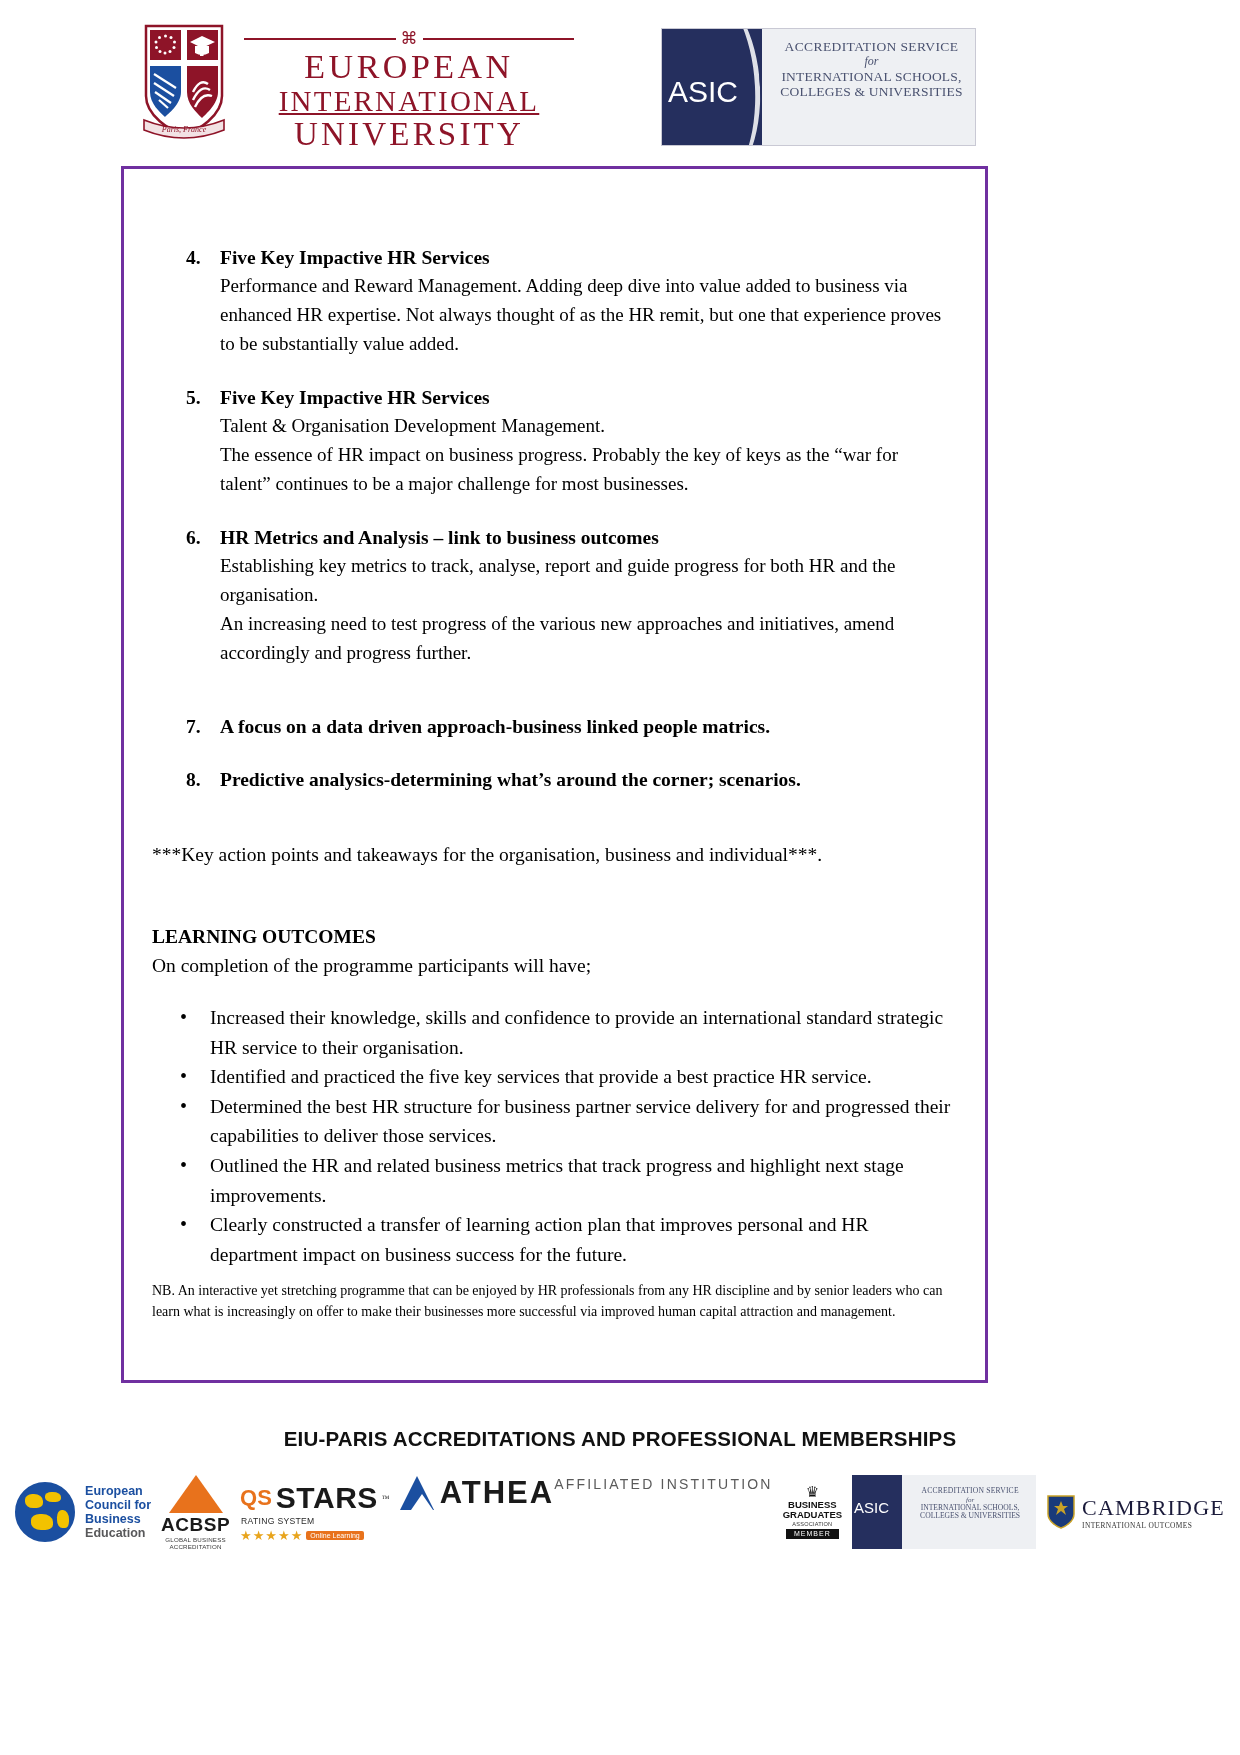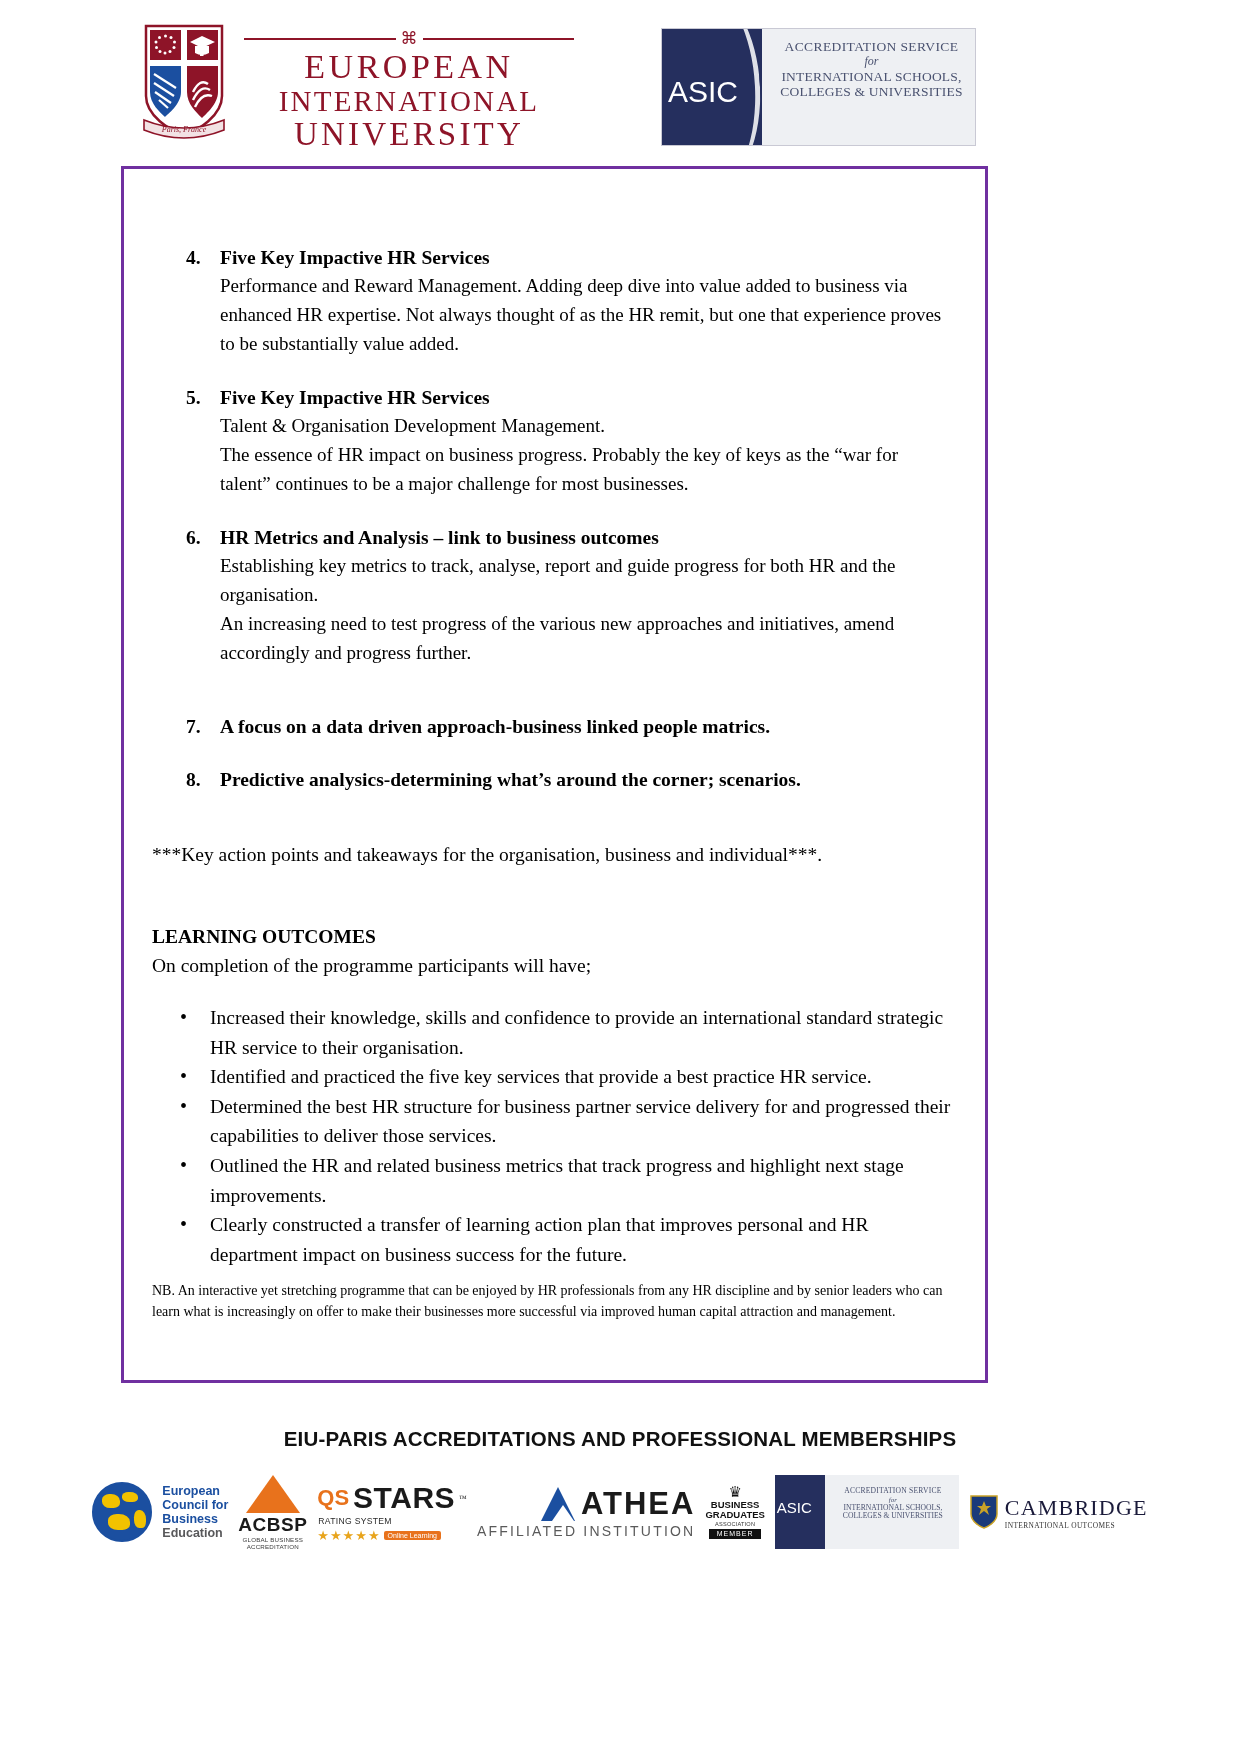--- a/index.html
+++ b/index.html
@@ -69,21 +69,21 @@
   .eiu-line {
     font-family: "Liberation Serif", serif;
     font-size: 34px;
     letter-spacing: 3.5px;
     color: #8e1428;
     text-align: center;
     width: 330px;
     line-height: 1.08;
     white-space: nowrap;
   }
-  .eiu-line.l2 { font-size: 29px; letter-spacing: 2.2px; }
+  .eiu-line.l2 { font-size: 29px; letter-spacing: 2.2px; text-decoration: underline; }
   .eiu-line.l3 { font-size: 33px; letter-spacing: 3.2px; }
 
   .asic-logo {
     position: absolute;
     left: 661px;
     top: 28px;
     width: 315px;
     height: 118px;
     border: 1px solid #c9c9d4;
     background: #eef0f3;
@@ -342,21 +342,21 @@
     background: #e8721c;
     color: #ffffff;
     font-family: "Liberation Sans", sans-serif;
     font-size: 7px;
     padding: 1px 4px;
     border-radius: 2px;
     white-space: nowrap;
   }
 
   
-  .athea { flex-direction: column; justify-content: center; align-items: flex-end; }
+  .athea { flex-direction: row; justify-content: center; align-items: flex-start; }
   .athea .row1 { display: flex; align-items: center; gap: 6px; }
   .athea .amark {
     width: 0; height: 0;
     border-left: 17px solid transparent;
     border-right: 17px solid transparent;
     border-bottom: 34px solid #1b4fa0;
     position: relative;
   }
   .athea .amark::after {
     content: "";

